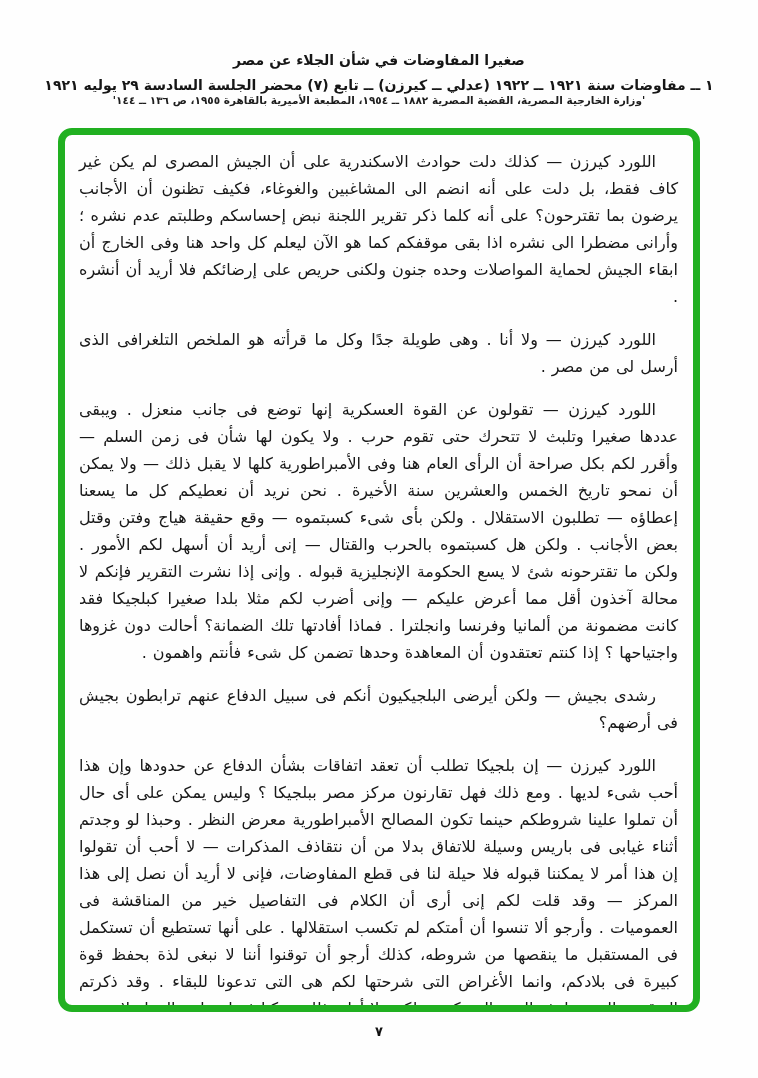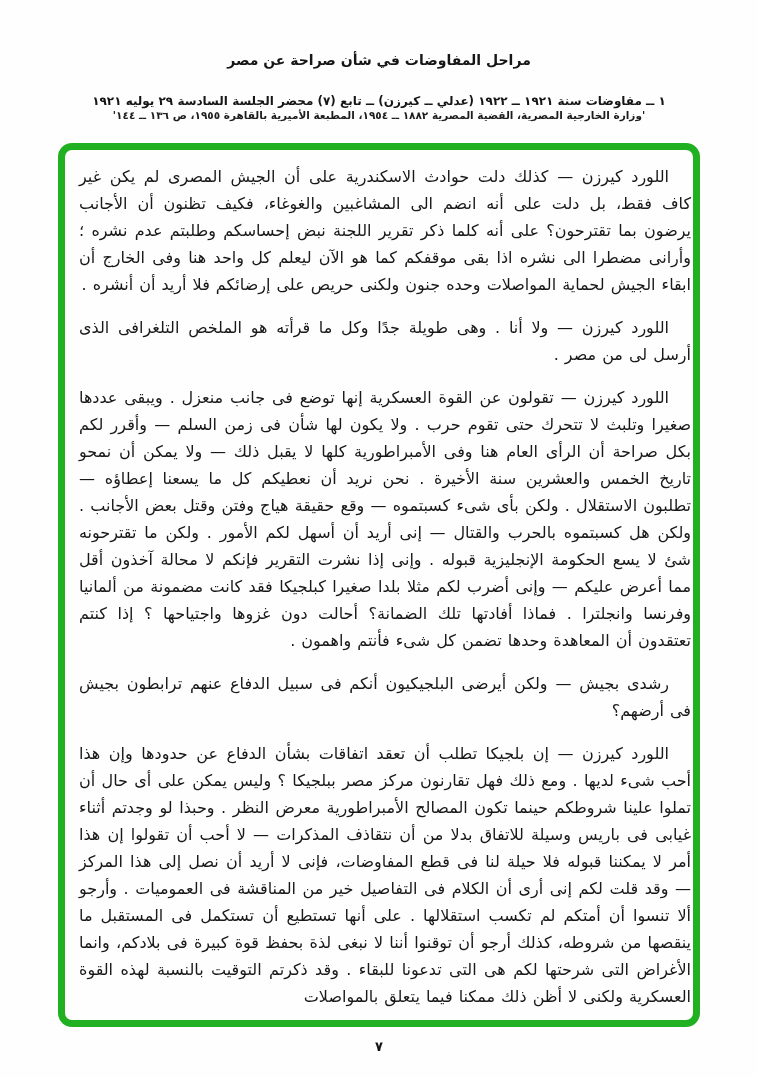--- a/index.html
+++ b/index.html
@@ -22,38 +22,38 @@
     direction: rtl;
     text-align: center;
     padding-top: 52px;
   }
   .h-title {
     font-size: 14px;
     font-weight: bold;
     letter-spacing: 0.2px;
   }
   .h-subtitle {
-    margin-top: 26px;
-    font-size: 12px;
+    margin-top: 9px;
+    font-size: 14px;
     font-weight: bold;
   }
   .h-source {
     margin-top: 1px;
     font-size: 10.5px;
     font-weight: bold;
     color: #1d1d1d;
   }
   .frame {
     box-sizing: border-box;
     width: 642px;
     height: 884px;
     margin: 22px auto 0 auto;
     border: 7px solid #21b021;
     border-radius: 14px;
-    padding: 13px 2px 10px 14px;
+    padding: 13px 15px 10px 14px;
     direction: rtl;
     overflow: hidden;
     background: transparent;
   }
   .para {
     margin: 0 0 16px 0;
     font-size: 16px;
     line-height: 27px;
     text-align: justify;
     text-indent: 22px;
@@ -69,21 +69,21 @@
     font-weight: bold;
     color: #111;
   }
 </style>
 </head>
 <body>
 
 <div class="page">
 
   <div class="header">
-    <div class="h-title">مراحل المفاوضات في شأن صراحة عن مصر</div>
+    <div class="h-title">صغيرا المفاوضات في شأن الجلاء عن مصر</div>
     <div class="h-subtitle">١ ــ مفاوضات سنة ١٩٢١ ــ ١٩٢٢ (عدلي ــ كيرزن) ــ تابع (٧) محضر الجلسة السادسة ٢٩ يوليه ١٩٢١</div>
     <div class="h-source">'وزارة الخارجية المصرية، القضية المصرية ١٨٨٢ ــ ١٩٥٤، المطبعة الأميرية بالقاهرة ١٩٥٥، ص ١٣٦ ــ ١٤٤'</div>
   </div>
 
   <div class="frame">
 
     <p class="para"><span class="speaker">اللورد كيرزن</span><span> — </span><span>كذلك دلت حوادث الاسكندرية على أن الجيش المصرى لم يكن غير كاف فقط، بل دلت على أنه انضم الى المشاغبين والغوغاء، فكيف تظنون أن الأجانب يرضون بما تقترحون؟ على أنه كلما ذكر تقرير اللجنة نبض إحساسكم وطلبتم عدم نشره ؛ وأرانى مضطرا الى نشره اذا بقى موقفكم كما هو الآن ليعلم كل واحد هنا وفى الخارج أن ابقاء الجيش لحماية المواصلات وحده جنون ولكنى حريص على إرضائكم فلا أريد أن أنشره .</span></p>
 
 
     <p class="para"><span class="speaker">اللورد كيرزن</span><span> — </span><span>ولا أنا . وهى طويلة جدًا وكل ما قرأته هو الملخص التلغرافى الذى أرسل لى من مصر .</span></p>

